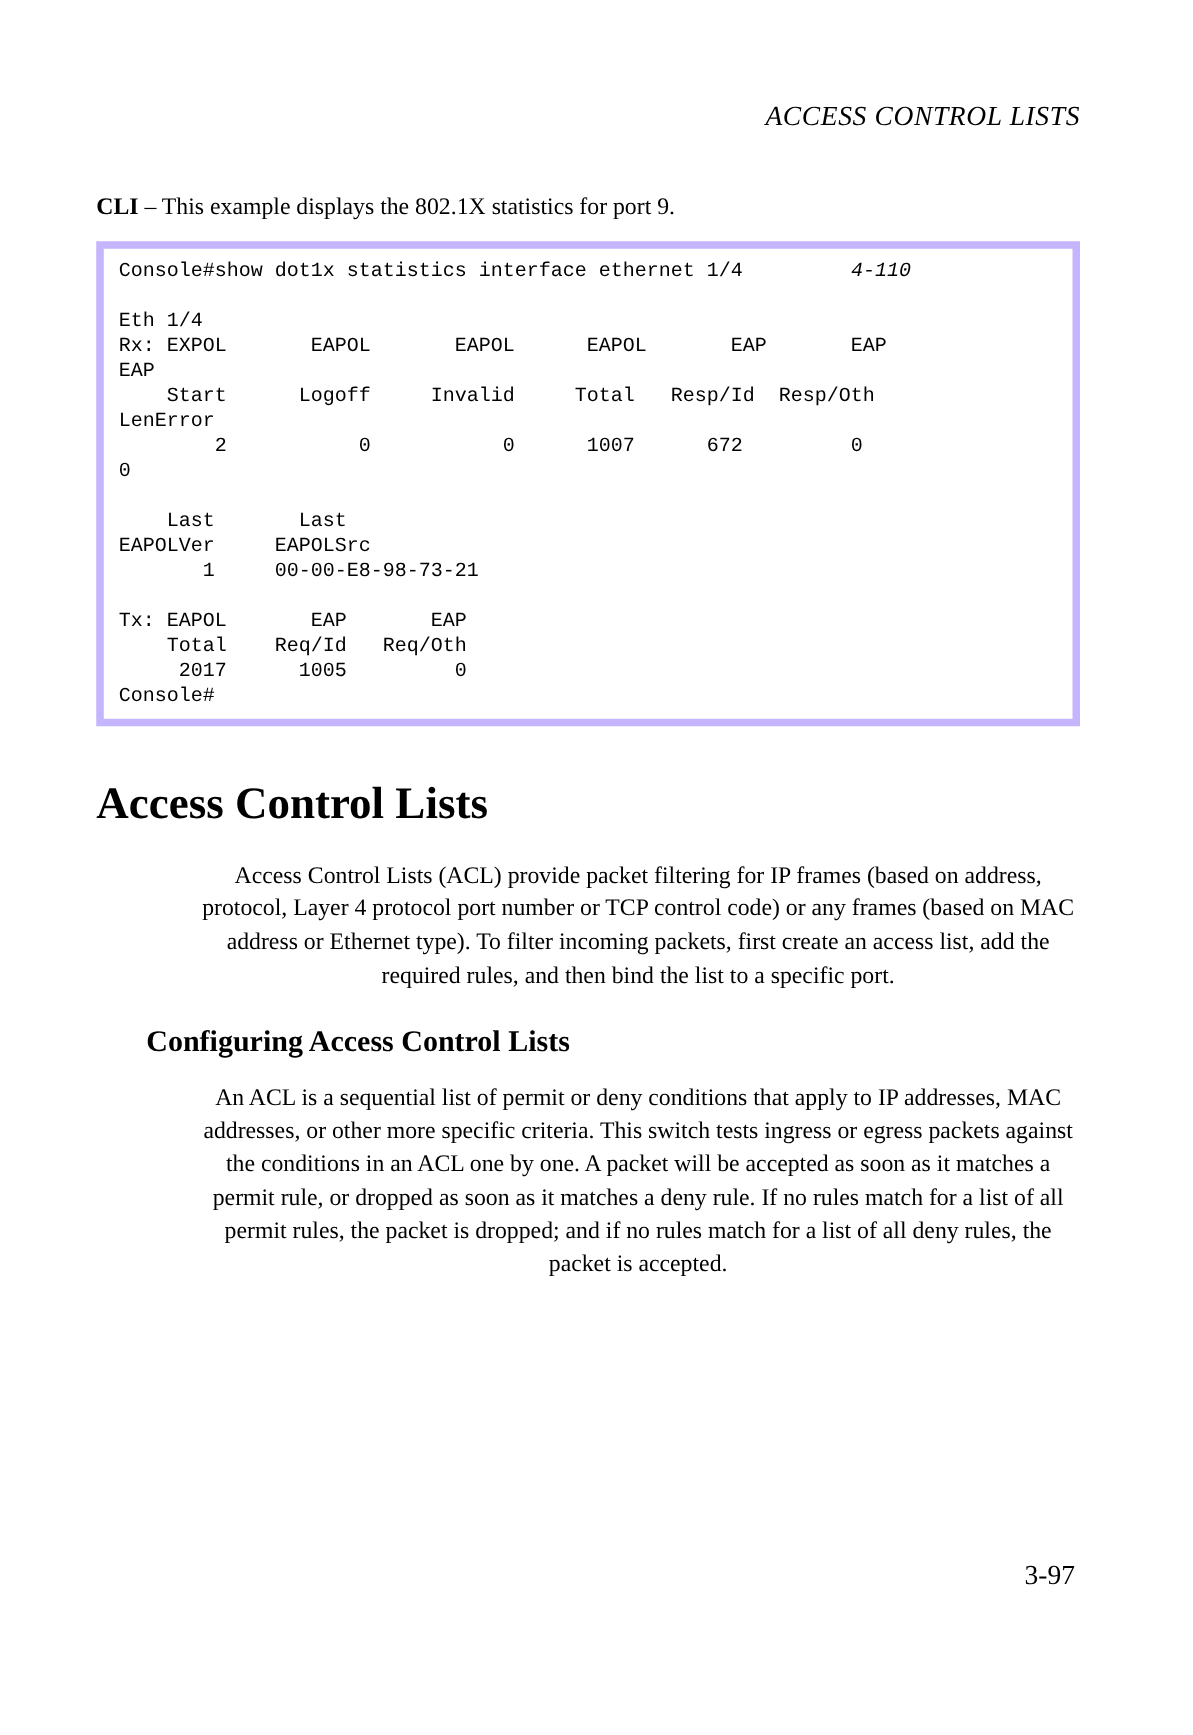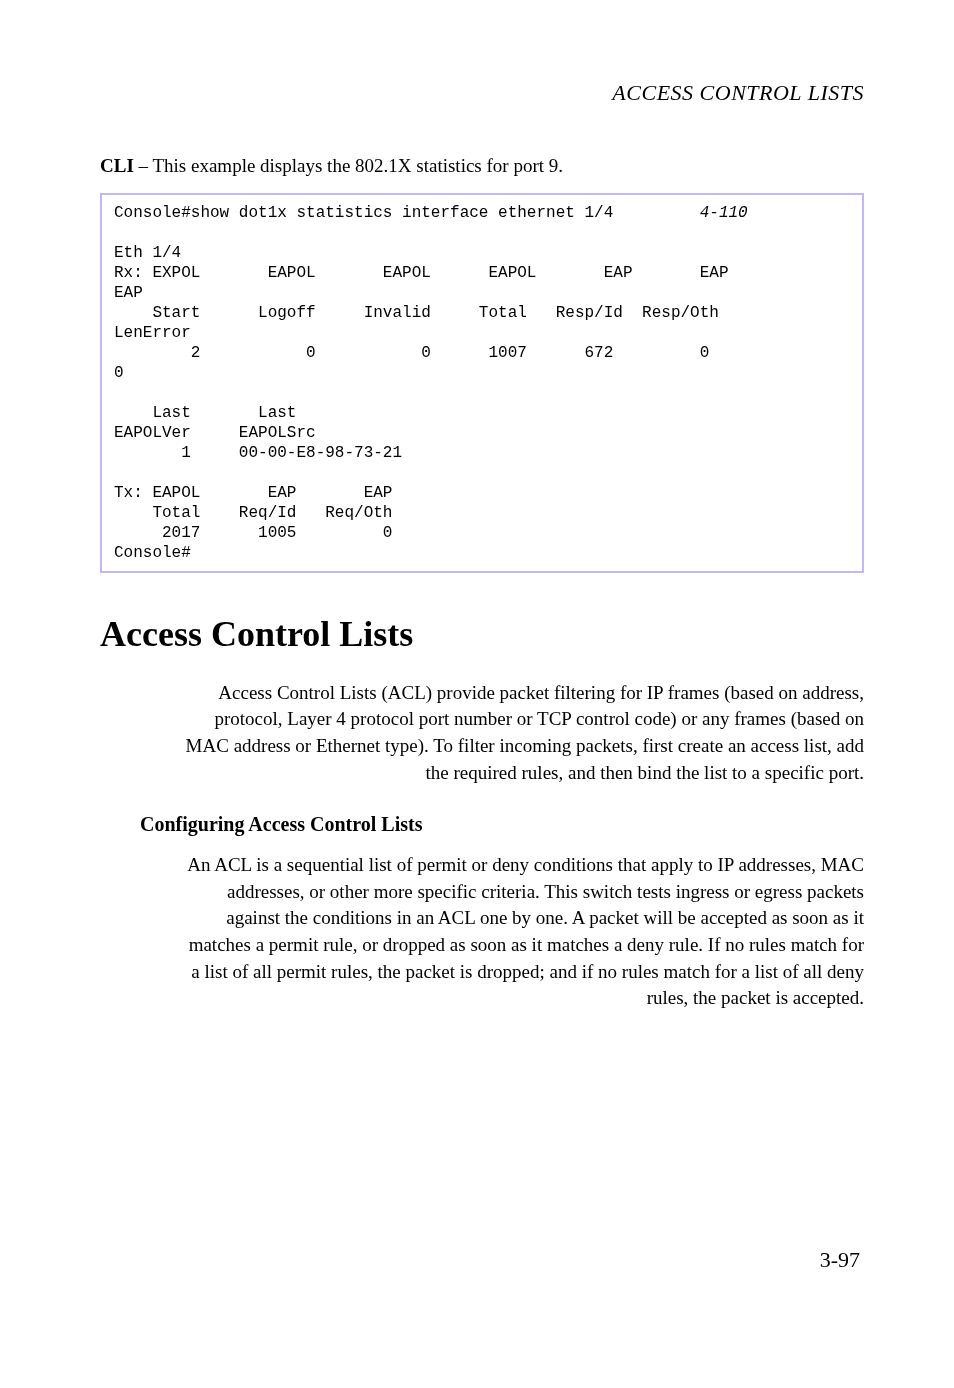--- a/index.html
+++ b/index.html
@@ -9,59 +9,59 @@
     color: #000;
     font-family: Garamond, "Times New Roman", Times, serif;
     font-size: 19px;
     line-height: 1.4;
     width: 954px;
   }
   .page {
     box-sizing: border-box;
     width: 954px;
     height: 1328px;
-    padding: 78px 90px 60px 100px;
+    padding: 78px 90px 60px 77px;
     position: relative;
   }
   .running-head {
     text-align: right;
     font-style: italic;
     font-variant: small-caps;
     letter-spacing: 0.5px;
     font-size: 22px;
     margin-bottom: 44px;
   }
   .intro-line { margin-bottom: 14px; }
   .bold { font-weight: bold; text-align: center; }
   .codebox {
-    border: 2px solid #c4b5fd;
+    border: 6px solid #c4b5fd;
     padding: 8px 12px 8px 12px;
     font-family: "Courier New", Courier, monospace;
     font-size: 16px;
     line-height: 1.25;
     white-space: pre;
     margin-bottom: 36px;
     overflow: hidden;
   }
   .code-ref {
     font-style: italic;
   }
   h1.section {
     font-weight: bold;
     font-size: 36px;
     margin: 0 0 20px 0;
   }
   h2.subsection {
     font-weight: bold;
-    font-size: 20px;
+    font-size: 24px;
     margin: 24px 0 6px 40px;
   }
   .body-para {
     margin: 14px 0 18px 80px;
-    text-align: right;
+    text-align: center;
   }
   .page-no {
     position: absolute;
     bottom: 52px;
     right: 94px;
     font-size: 22px;
     margin-top: 12px;
   }
 </style>
 </head>

